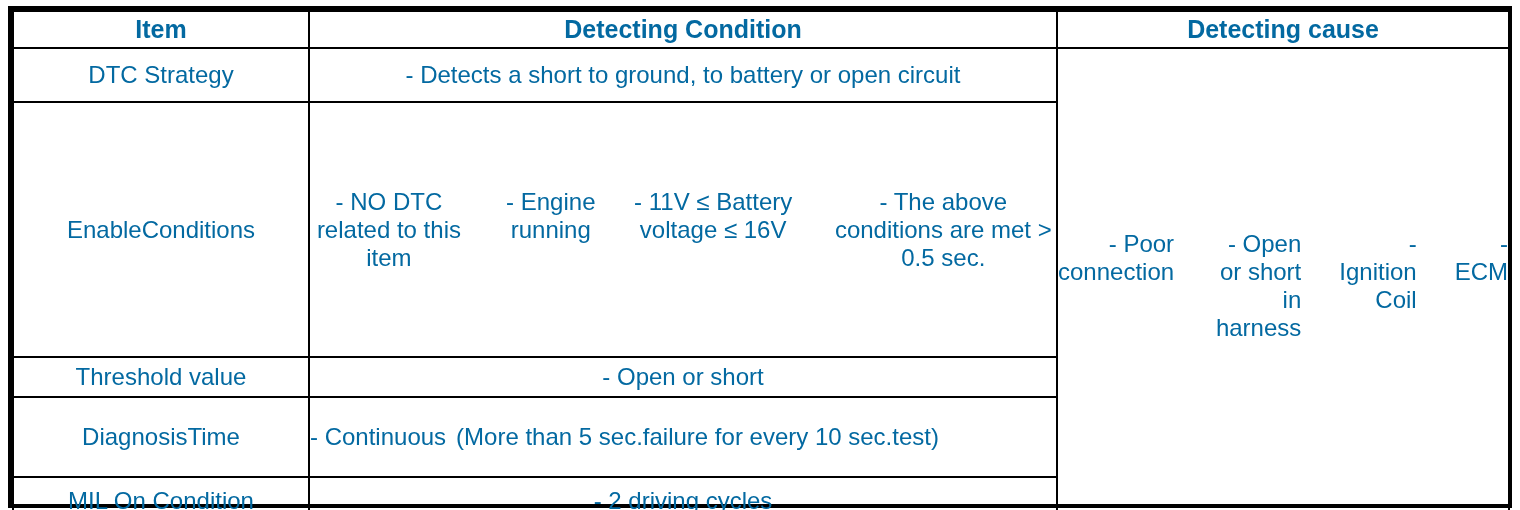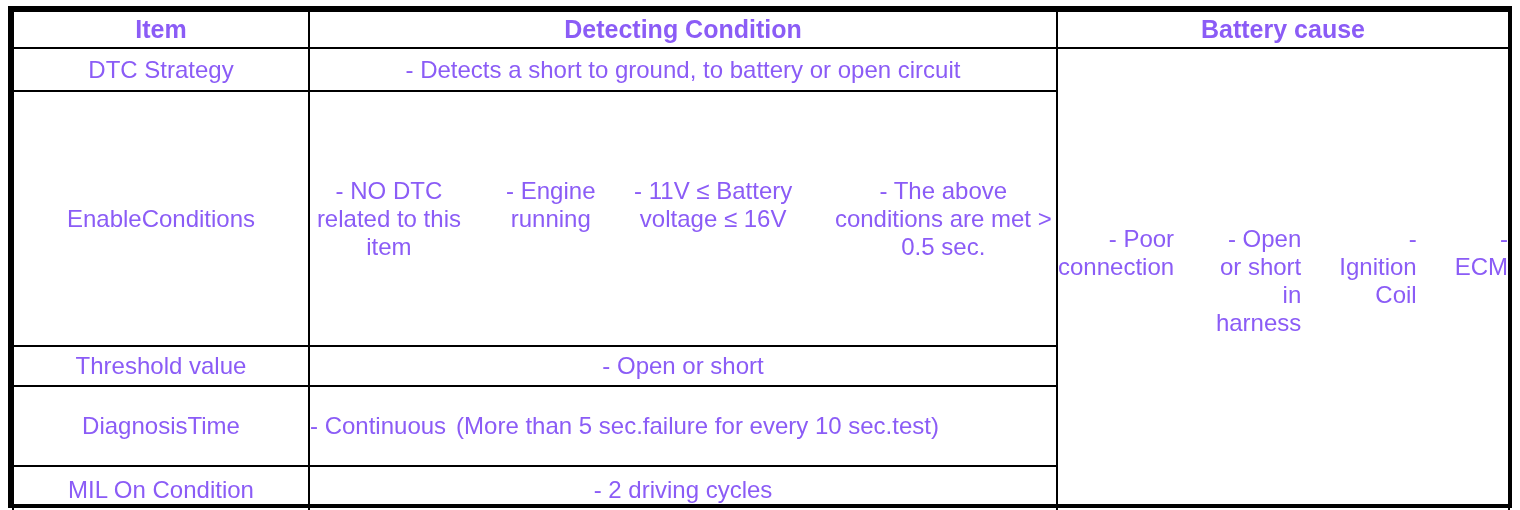--- a/index.html
+++ b/index.html
@@ -6,21 +6,21 @@
     margin: 0;
     padding: 0;
     background: #ffffff;
   }
   .page {
     position: relative;
     width: 1520px;
     height: 510px;
     background: #ffffff;
     font-family: "Liberation Sans", "DejaVu Sans", sans-serif;
-    color: #8b5cf6;
+    color: #0369a1;
     overflow: hidden;
   }
   .table-frame {
     position: absolute;
     left: 8px;
     top: 6px;
     width: 1496px;
     height: 494px;
     border: 4px solid #000000;
     box-sizing: content-box;
@@ -33,21 +33,21 @@
   }
   table.dtc th, table.dtc td {
     border: 2px solid #000000;
     padding: 0;
     overflow: hidden;
   }
   col.c1 { width: 296px; }
   col.c2 { width: 748px; }
   col.c3 { width: 452px; }
   tr.hrow { height: 37px; }
-  tr.r0   { height: 43px; }
+  tr.r0   { height: 54px; }
   tr.r1   { height: 255px; }
   tr.r2   { height: 40px; }
   tr.r3   { height: 80px; }
   tr.r4   { height: 47px; }
   th.hdr {
     font-size: 25px;
     font-weight: bold;
     text-align: center;
     vertical-align: middle;
   }
@@ -86,21 +86,21 @@
     <table class="dtc">
       <colgroup>
         <col class="c1">
         <col class="c2">
         <col class="c3">
       </colgroup>
       <tbody>
           <tr class="hrow">
         <th class="hdr">Item</th>
         <th class="hdr">Detecting Condition</th>
-        <th class="hdr">Battery cause</th>
+        <th class="hdr">Detecting cause</th>
       </tr>
 
       <tr class="r0">
         <td class="item-cell">DTC Strategy</td>
         <td class="cond-cell">
           <div>- Detects a short to ground, to battery or open circuit</div>
         </td>
         <td class="cause-cell" rowspan="5">
           <div class="stack spread">
             <div>- Poor connection</div>

